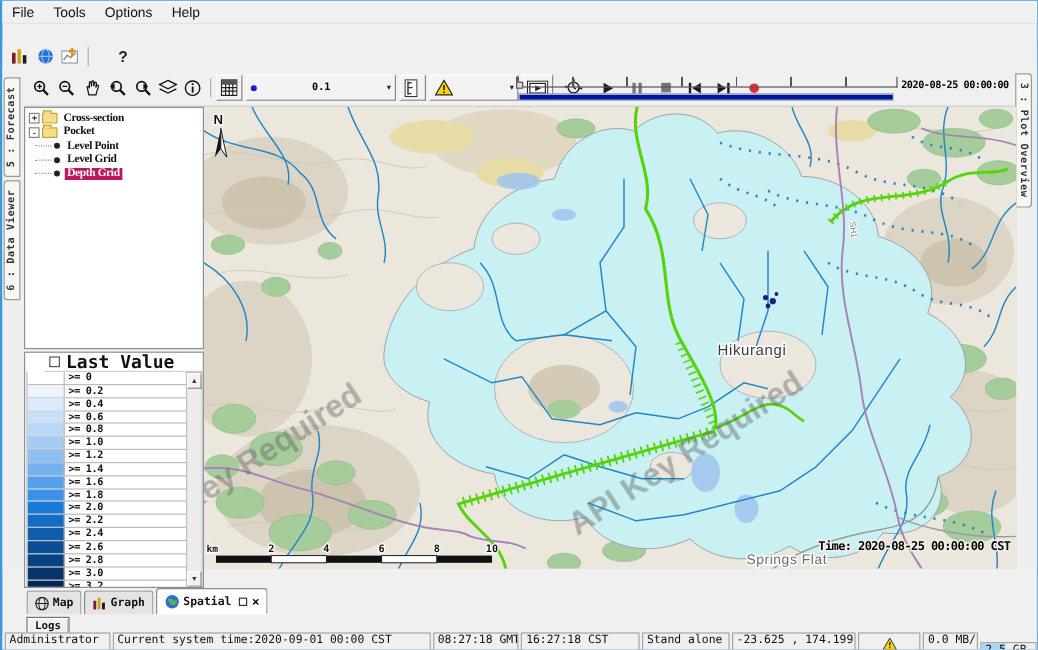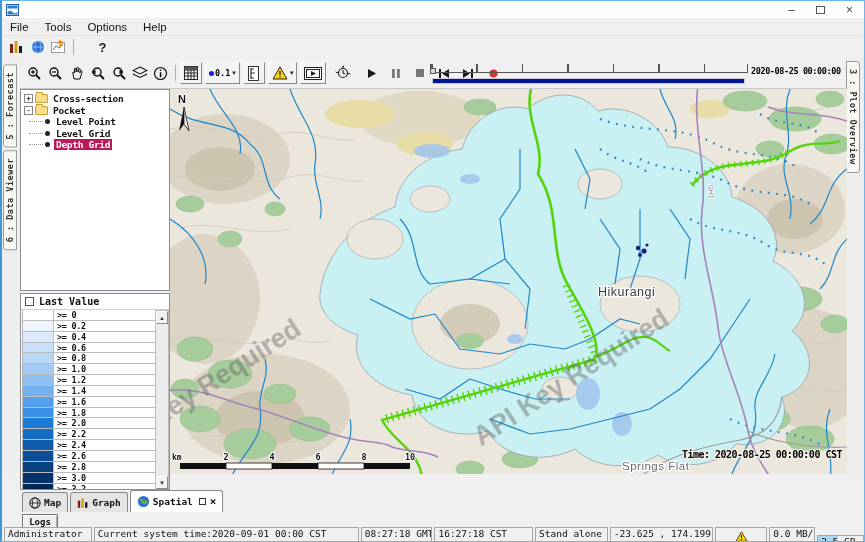--- a/index.html
+++ b/index.html
@@ -10,31 +10,31 @@
   
   .titlebar { position:absolute; left:0; top:0; width:100%; height:17px; background:#fff;
               display:flex; align-items:center; font-size:11.5px; color:#111; }
   .title-icon { width:13px; height:12px; margin:0 5px 0 4px; }
   .win-controls { margin-left:auto; display:flex; }
   .win-btn { width:29px; height:17px; display:flex; align-items:center; justify-content:center;
              color:#444; font-size:12px; }
   .max-glyph { width:9px; height:8px; border:1.2px solid #555; }
 
   
-  .menubar { position:absolute; left:0; top:17px; width:100%; height:18px; background:#f0f0f0;
+  .menubar { position:absolute; left:0; top:1px; width:100%; height:18px; background:#f0f0f0;
              display:flex; align-items:center; font-size:11.5px; color:#111; border-bottom:1px solid #e2e2e2;}
   .menu-item { padding:2px 8px; }
 
   
   .toolbar1 { position:absolute; left:0; top:35px; width:100%; height:22px; background:#f0f0f0;
               display:flex; align-items:center; padding-left:4px; }
   .toolbar2 { position:absolute; left:0; top:57px; width:100%; height:31px; background:#f0f0f0;
               display:flex; align-items:center; padding-left:22px; border-bottom:1px solid #c8c8c8; }
   .tb-btn { width:21px; height:20px; display:flex; align-items:center; justify-content:center; }
-  .tb-btn2 { height:22px; display:flex; align-items:center; justify-content:center; padding:0 3px; min-width:22px;}
+  .tb-btn2 { height:22px; display:flex; align-items:center; padding:0 3px; min-width:22px;gap:45px;}
   .raised { border:1px solid; border-color:#fdfdfd #8a8a8a #8a8a8a #fdfdfd; background:#f3f3f3; }
   .tb-sep { width:1px; height:16px; background:#b0b0b0; margin:0 4px; }
   .help-q { font-weight:bold; font-size:13px; color:#222; margin-left:14px;}
   .dd-arrow { font-size:7px; color:#222; margin-left:2px; }
   .blue-dot { width:5px; height:5px; border-radius:50%; background:#1b1bd4; margin-right:1px;}
   .thresh-val { font-family:"DejaVu Sans Mono",monospace; font-size:8.5px; font-weight:bold; }
 
   .timeline { position:absolute; left:428px; top:60px; width:318px; height:25px; }
   .tl-track { position:absolute; left:0; top:3px; width:100%; height:9px;
               border-bottom:1.5px solid #555;
@@ -60,28 +60,28 @@
   .trow { display:flex; align-items:center; height:11.5px; font-family:"DejaVu Sans Mono",monospace;
           font-size:9.5px; font-weight:bold; color:#111; letter-spacing:-0.3px; }
   .texp { width:9px; height:9px; border:1px solid #848484; background:#fff; font-size:8px; line-height:7px;
           text-align:center; margin:0 2px 0 3px; flex:none; font-weight:normal;}
   .tfolder { width:13px; height:9px; background:#f7dd8a; border:1px solid #c9a43e; border-radius:1px;
              margin-right:3px; flex:none; position:relative;}
   .tfolder::before { content:""; position:absolute; left:0; top:-3px; width:5px; height:2px;
                      background:#f7dd8a; border:1px solid #c9a43e; border-bottom:none;}
   .tguide { width:14px; height:1px; border-top:1px dotted #999; margin-left:8px; flex:none;}
   .tbullet { width:5px; height:5px; border-radius:50%; background:#222; margin:0 4px 0 2px; flex:none;}
-  .tlabel { padding:0 2px; white-space:nowrap;}
+  .tlabel { padding:0 2px; white-space:nowrap;font-family:Liberation Serif, serif;}
   .tlabel.sel { background:#be185d; color:#fff; }
 
   
   .legend-panel { position:absolute; left:18px; top:292px; width:150px; height:197px; background:#fff;
                   border:1px solid #8a9099; overflow:hidden;}
   .legend-head { height:16px; display:flex; align-items:center; font-family:"DejaVu Sans Mono",monospace;
-                 font-size:10px; font-weight:bold; color:#111; border-bottom:1px solid #cfcfcf; padding-left:4px;}
+                 font-size:15px; font-weight:bold; color:#111; border-bottom:1px solid #cfcfcf; padding-left:4px;margin-left:16px;}
   .cb { width:9px; height:9px; border:1px solid #555; background:#fff; margin-right:5px; flex:none;}
   .legend-body { position:relative; height:180px; }
   .legend-rows { position:absolute; left:1px; top:0; right:14px; overflow:hidden; height:180px;
                  border-left:1px solid #b5b5b5;}
   .lrow { display:flex; height:10.85px; border-bottom:1px solid #bcbcbc; }
   .swatch { width:31px; border-right:1px solid #bcbcbc; flex:none; }
   .llab { font-family:"DejaVu Sans Mono",monospace; font-size:8.5px; font-weight:bold; color:#111;
           padding-left:3px; line-height:10.5px; letter-spacing:-0.3px;}
   .lscroll { position:absolute; right:0; top:0; width:14px; height:180px; background:#ececec; border:1px solid #bdbdbd;
              display:flex; flex-direction:column; justify-content:space-between; align-items:center;}

